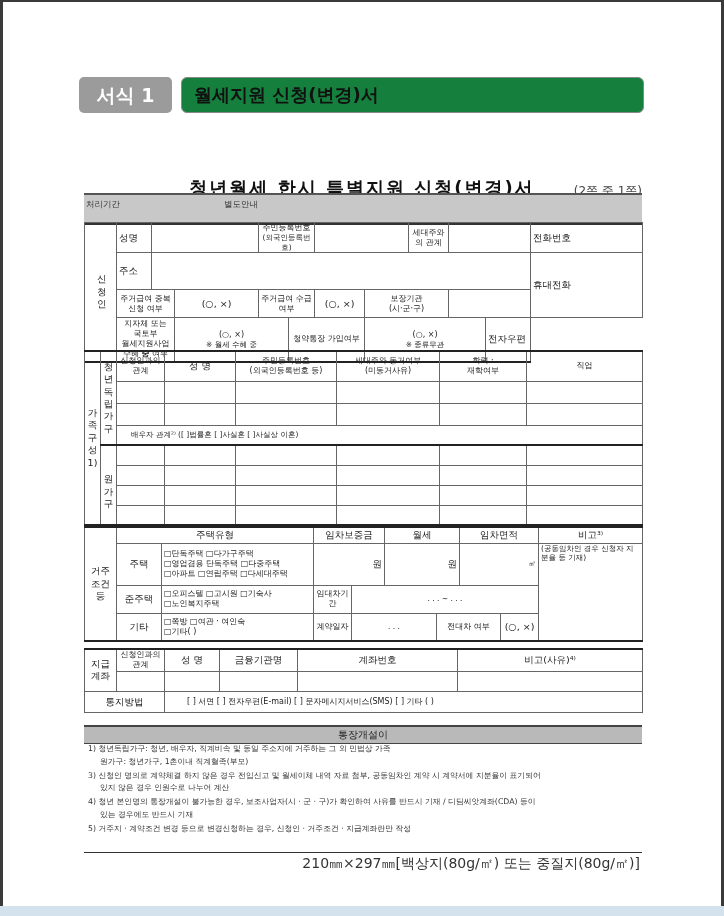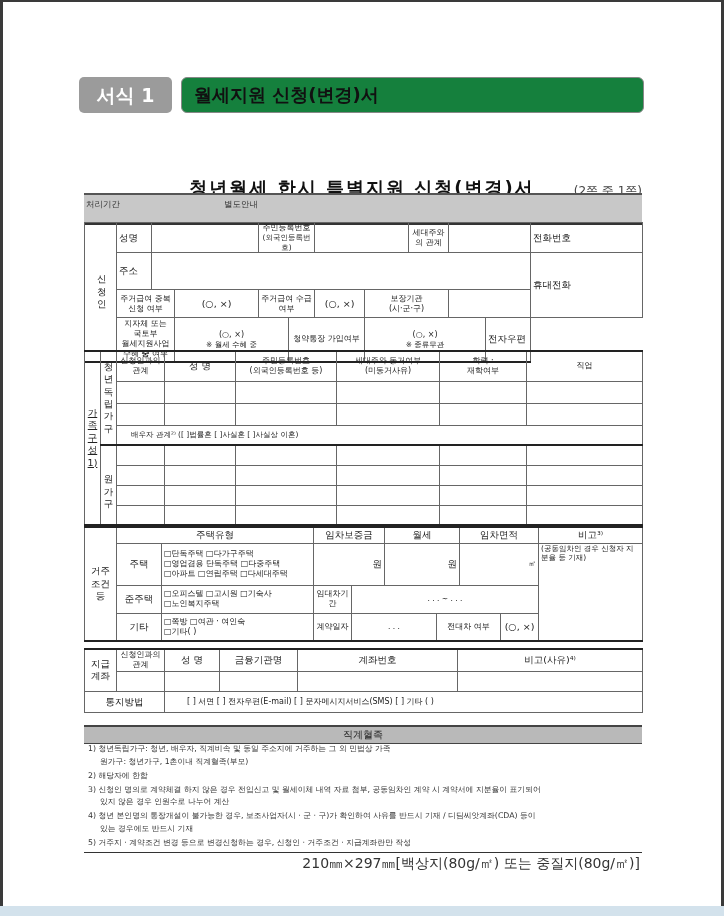--- a/index.html
+++ b/index.html
@@ -164,21 +164,21 @@
         <col style="width:48px">
         <col style="width:71px">
       <col style="width:101px">
         <col style="width:103px">
         <col style="width:87px">
         <col style="width:116px">
     </colgroup>
     <tbody>
         <tr style="height:30px">
       <td rowspan="8" class="thick-top thick-bottom">
-            <div class="vtext" style="width:11px;margin:auto;text-decoration:underline;">가족구성1)</div>
+            <div class="vtext" style="width:11px;margin:auto;">가족구성1)</div>
           </td>
       <td rowspan="4" class="thick-top">
             <div class="vtext" style="width:11px;margin:auto;">청년독립가구</div>
           </td>
       <td class="thick-top small">
             <div>신청인과의</div>
             <div>관계</div>
           </td>
       <td class="thick-top">성 명</td>
       <td class="thick-top small">
@@ -343,28 +343,25 @@
           <td></td>
     </tr>
     <tr style="height:21px">
       <td colspan="2">통지방법</td>
       <td colspan="4" class="left small" style="padding-left:22px">[  ] 서면    [  ] 전자우편(E-mail)    [  ] 문자메시지서비스(SMS)    [  ] 기타 (                    )</td>
     </tr>
   </tbody>
     </table>
 </div>
 
-<div class="method-head">직계혈족</div>
+<div class="method-head">통장개설이</div>
 <div class="notes">
   <div class="n">
       <div>1) 청년독립가구: 청년, 배우자, 직계비속 및 동일 주소지에 거주하는 그 외 민법상 가족</div>
       <div class="ind">원가구: 청년가구, 1촌이내 직계혈족(부모)</div>
-    </div>
-  <div class="n">
-      <div>2) 해당자에 한함</div>
     </div>
   <div class="n">
       <div>3) 신청인 명의로 계약체결 하지 않은 경우 전입신고 및 월세이체 내역 자료 첨부, 공동임차인 계약 시 계약서에 지분율이 표기되어</div>
       <div class="ind">있지 않은 경우 인원수로 나누어 계산</div>
     </div>
   <div class="n">
       <div>4) 청년 본인명의 통장개설이 불가능한 경우, 보조사업자(시 · 군 · 구)가 확인하여 사유를 반드시 기재 / 디딤씨앗계좌(CDA) 등이</div>
       <div class="ind">있는 경우에도 반드시 기재</div>
     </div>
   <div class="n">

